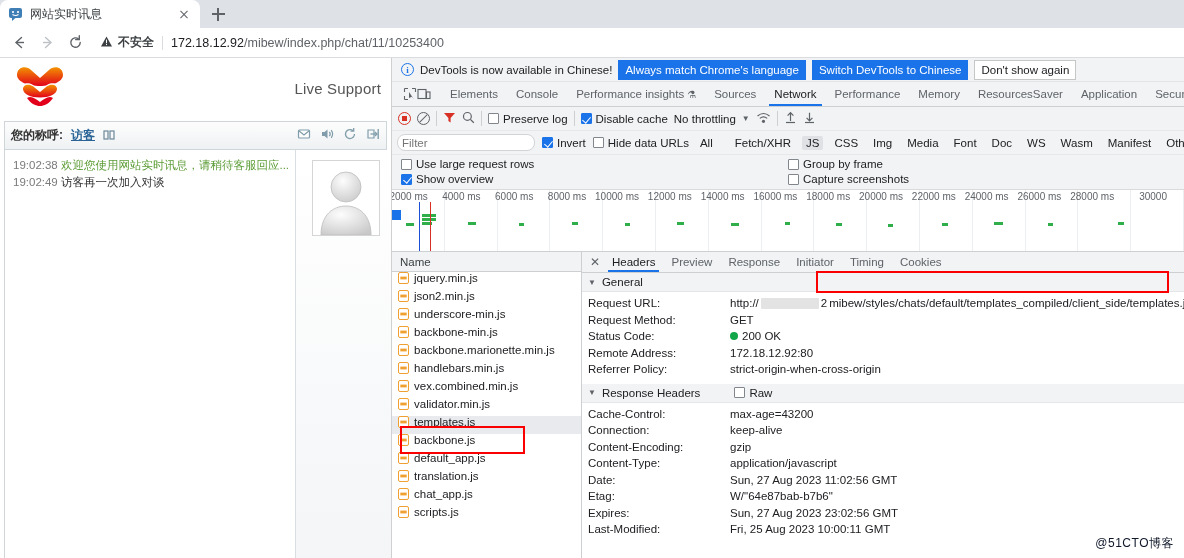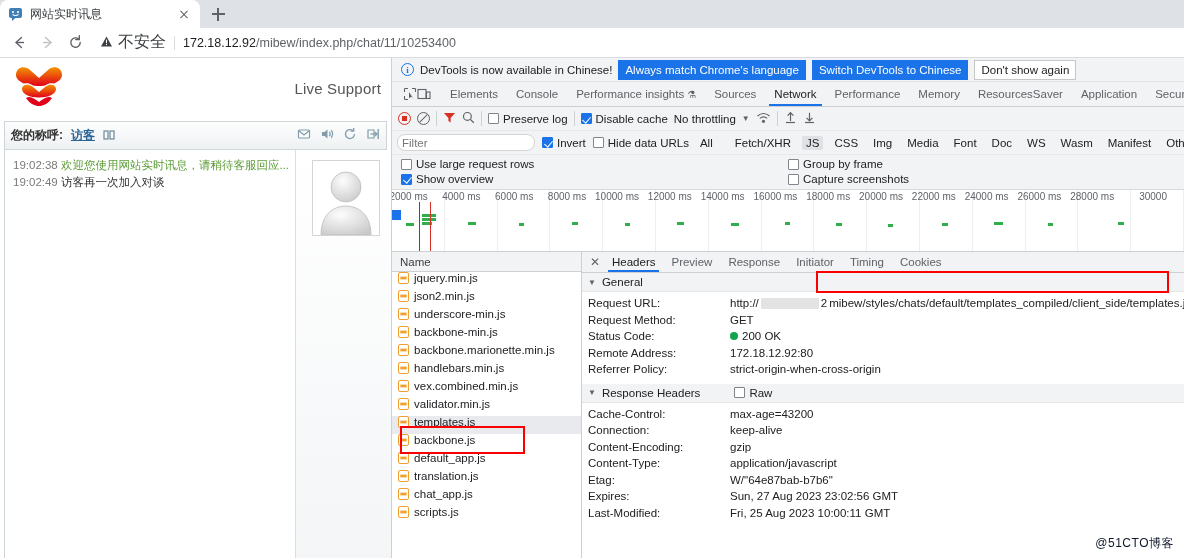--- a/index.html
+++ b/index.html
@@ -60,38 +60,39 @@
     width: 26px; height: 26px; display: flex; align-items: center;
     justify-content: center; cursor: pointer; color: #5f6368;
     font-size: 15px;
   }
   .navbtn.disabled { color: #bdc1c6; }
   #omnibox {
     flex: 1; height: 22px; display: flex; align-items: center;
     padding: 0 4px 0 6px; gap: 5px; margin-left: 4px;
   }
   .warn-icon { font-size: 10px; color: #5f6368; line-height: 1; }
-  .notsecure { font-size: 16px; color: #3c4043; white-space: nowrap; }
+  .notsecure { font-size: 12px; color: #3c4043; white-space: nowrap; font-weight: bold; }
   .omni-sep { width: 1px; height: 14px; background: #dadce0; margin: 0 3px; }
   .omni-url { font-size: 12.5px; color: #202124; white-space: nowrap; }
   .omni-url .host { color: #202124; }
   .omni-url .path { color: #5f6368; }
 
   
   #content { display: flex; height: 500px; }
 
   
   #page {
     width: 392px; flex: 0 0 392px; background: #fff; position: relative;
     border-right: 1px solid #d0d0d0; overflow: hidden;
   }
   #page-head {
     height: 60px; display: flex; align-items: center;
     justify-content: space-between; padding: 0 10px;
     background: #fff;
+    text-align: center;
   }
   .logo-wrap { width: 60px; height: 48px; }
   .live-support {
     font-size: 15px; color: #555; letter-spacing: .2px;
   }
   #chat-frame {
     margin: 3px 4px 0 4px; border: 1px solid #cfd6da; background: #fff;
   }
   #chat-header {
     height: 28px; background: linear-gradient(#fdfdfd,#eef1f3);
@@ -922,20 +923,24 @@
                 </div>
               <div class="kvrow">
                   <span class="k">Content-Encoding:</span>
                   <span class="v">gzip</span>
                 </div>
               <div class="kvrow">
                   <span class="k">Content-Type:</span>
                   <span class="v">application/javascript</span>
                 </div>
               <div class="kvrow">
+                  <span class="k">Date:</span>
+                  <span class="v">Sun, 27 Aug 2023 11:02:56 GMT</span>
+                </div>
+              <div class="kvrow">
                   <span class="k">Etag:</span>
                   <span class="v">W/"64e87bab-b7b6"</span>
                 </div>
               <div class="kvrow">
                   <span class="k">Expires:</span>
                   <span class="v">Sun, 27 Aug 2023 23:02:56 GMT</span>
                 </div>
               <div class="kvrow">
                   <span class="k">Last-Modified:</span>
                   <span class="v">Fri, 25 Aug 2023 10:00:11 GMT</span>

